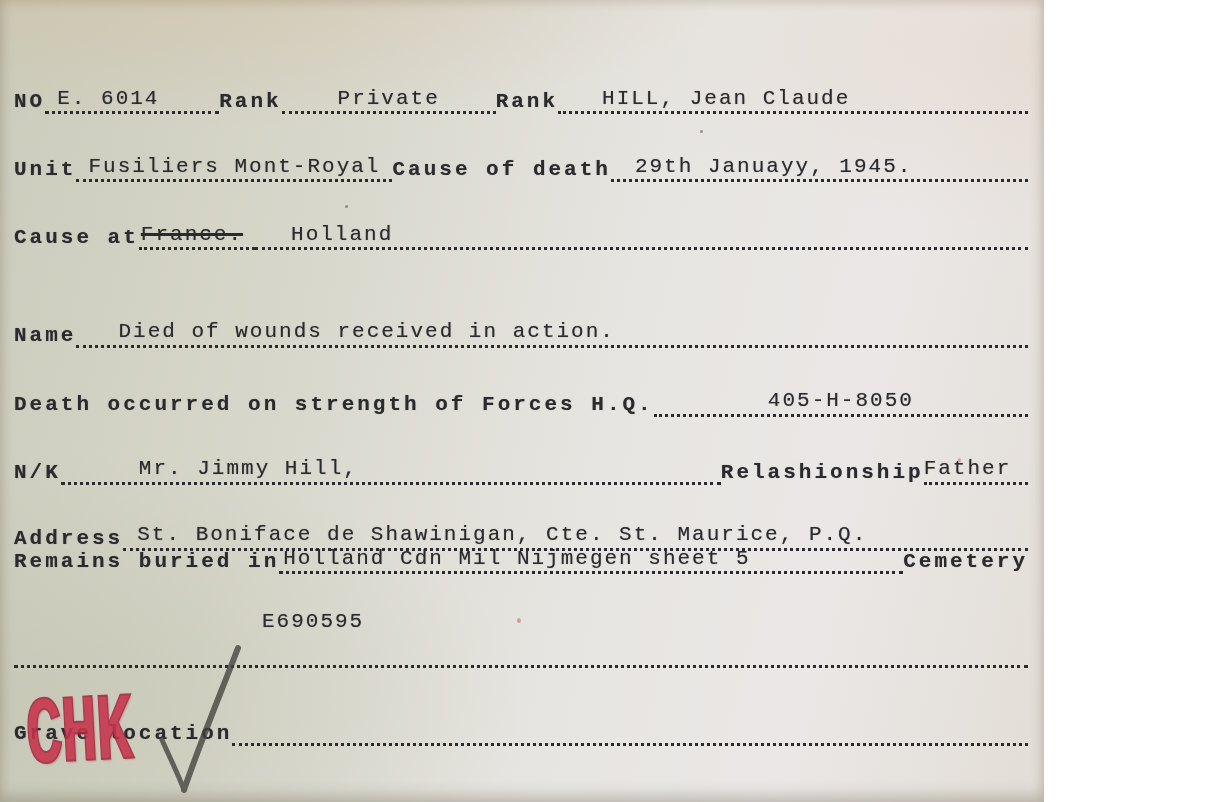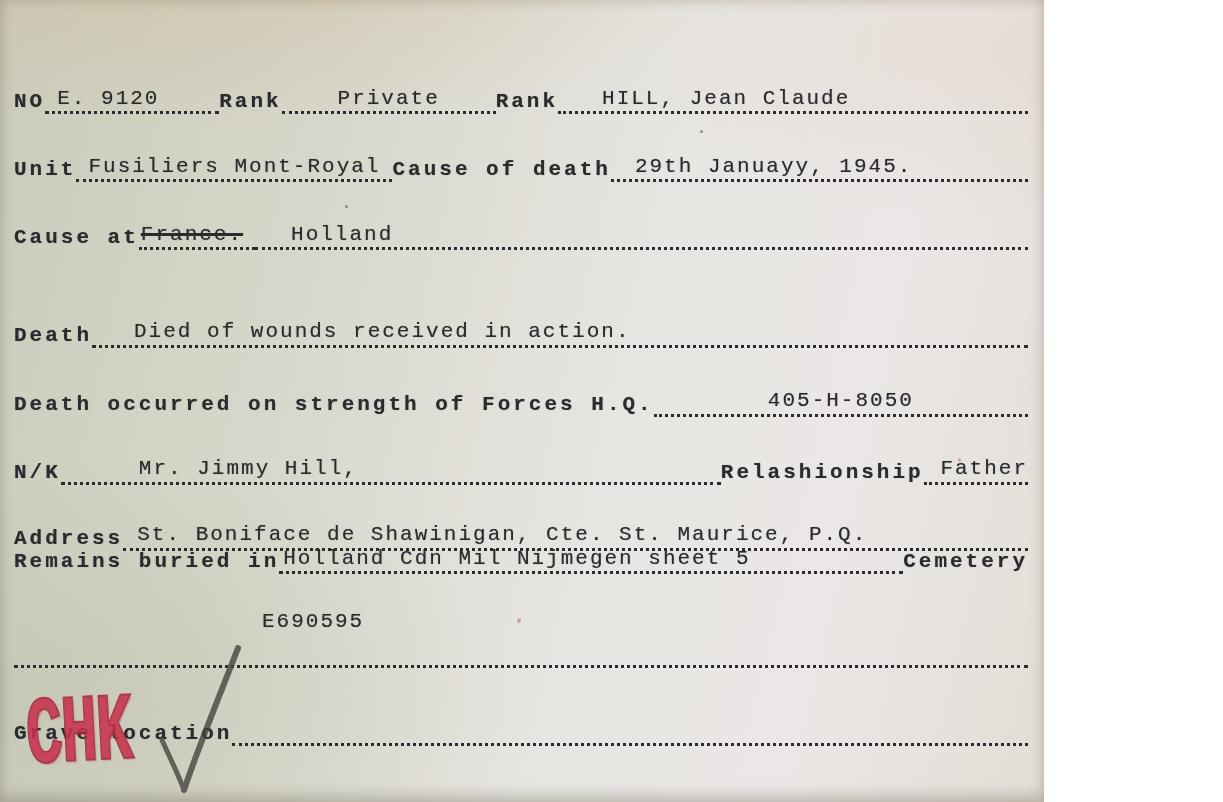--- a/index.html
+++ b/index.html
@@ -57,42 +57,42 @@
   }
   .speck{position:absolute;background:rgba(70,64,55,.5);border-radius:50%;}
 </style>
 </head>
 <body>
 
 <div class="card">
 
   <div class="row" style="top:87px">
     <span class="lbl">NO</span>
-    <span class="dv" style="min-width:150px">E. 9120</span>
+    <span class="dv" style="min-width:150px">E. 6014</span>
     <span class="lbl">Rank</span>
     <span class="dv" style="min-width:190px;text-align:center">Private</span>
     <span class="lbl">Rank</span>
     <span class="dv fill" style="padding-left:44px">HILL, Jean Claude</span>
   </div>
 
   <div class="row" style="top:155px">
     <span class="lbl">Unit</span>
     <span class="dv">Fusiliers Mont-Royal</span>
     <span class="lbl">Cause of death</span>
     <span class="dv fill" style="padding-left:24px">29th Januayy, 1945.</span>
   </div>
 
   <div class="row" style="top:223px">
     <span class="lbl">Cause at</span>
     <span class="dv struck" style="padding-left:2px">France.</span>
     <span class="dv fill" style="padding-left:36px">Holland</span>
   </div>
 
   <div class="row" style="top:280px">
-    <span class="lbl">Death</span>
+    <span class="lbl">Name</span>
     <div class="stack fill">
       <span class="v" style="padding-left:42px">Died of wounds received in action.</span>
       <div class="ln"></div>
     </div>
   </div>
 
   <div class="row" style="top:349px">
     <span class="lbl">Death occurred on strength of Forces H.Q.</span>
     <div class="stack fill">
       <span class="v" style="text-align:center">405-H-8050</span>
@@ -101,21 +101,21 @@
   </div>
 
   <div class="row" style="top:417px">
     <span class="lbl">N/K</span>
     <div class="stack" style="width:660px">
       <span class="v" style="padding-left:78px">Mr. Jimmy Hill,</span>
       <div class="ln"></div>
     </div>
     <span class="lbl">Relashionship</span>
     <div class="stack fill">
-      <span class="v" style="text-align:right">Father</span>
+      <span class="v" style="text-align:left">Father</span>
       <div class="ln"></div>
     </div>
   </div>
 
   <div class="row" style="top:483px">
     <span class="lbl">Address</span>
     <div class="stack fill">
       <span class="v" style="padding-left:14px">St. Boniface de Shawinigan, Cte. St. Maurice, P.Q.</span>
       <div class="ln"></div>
     </div>

